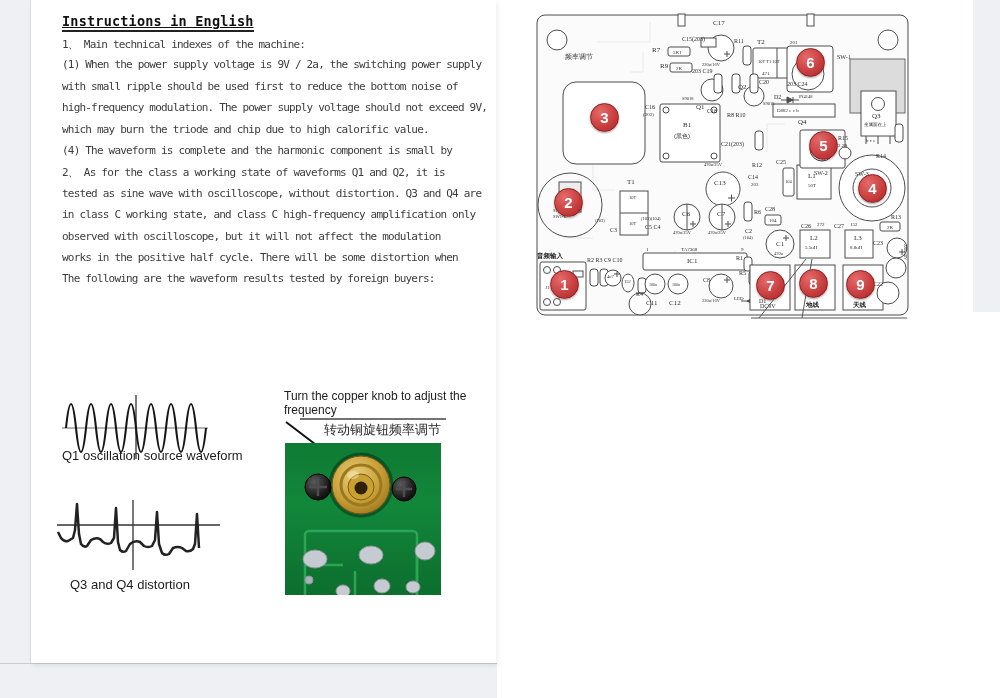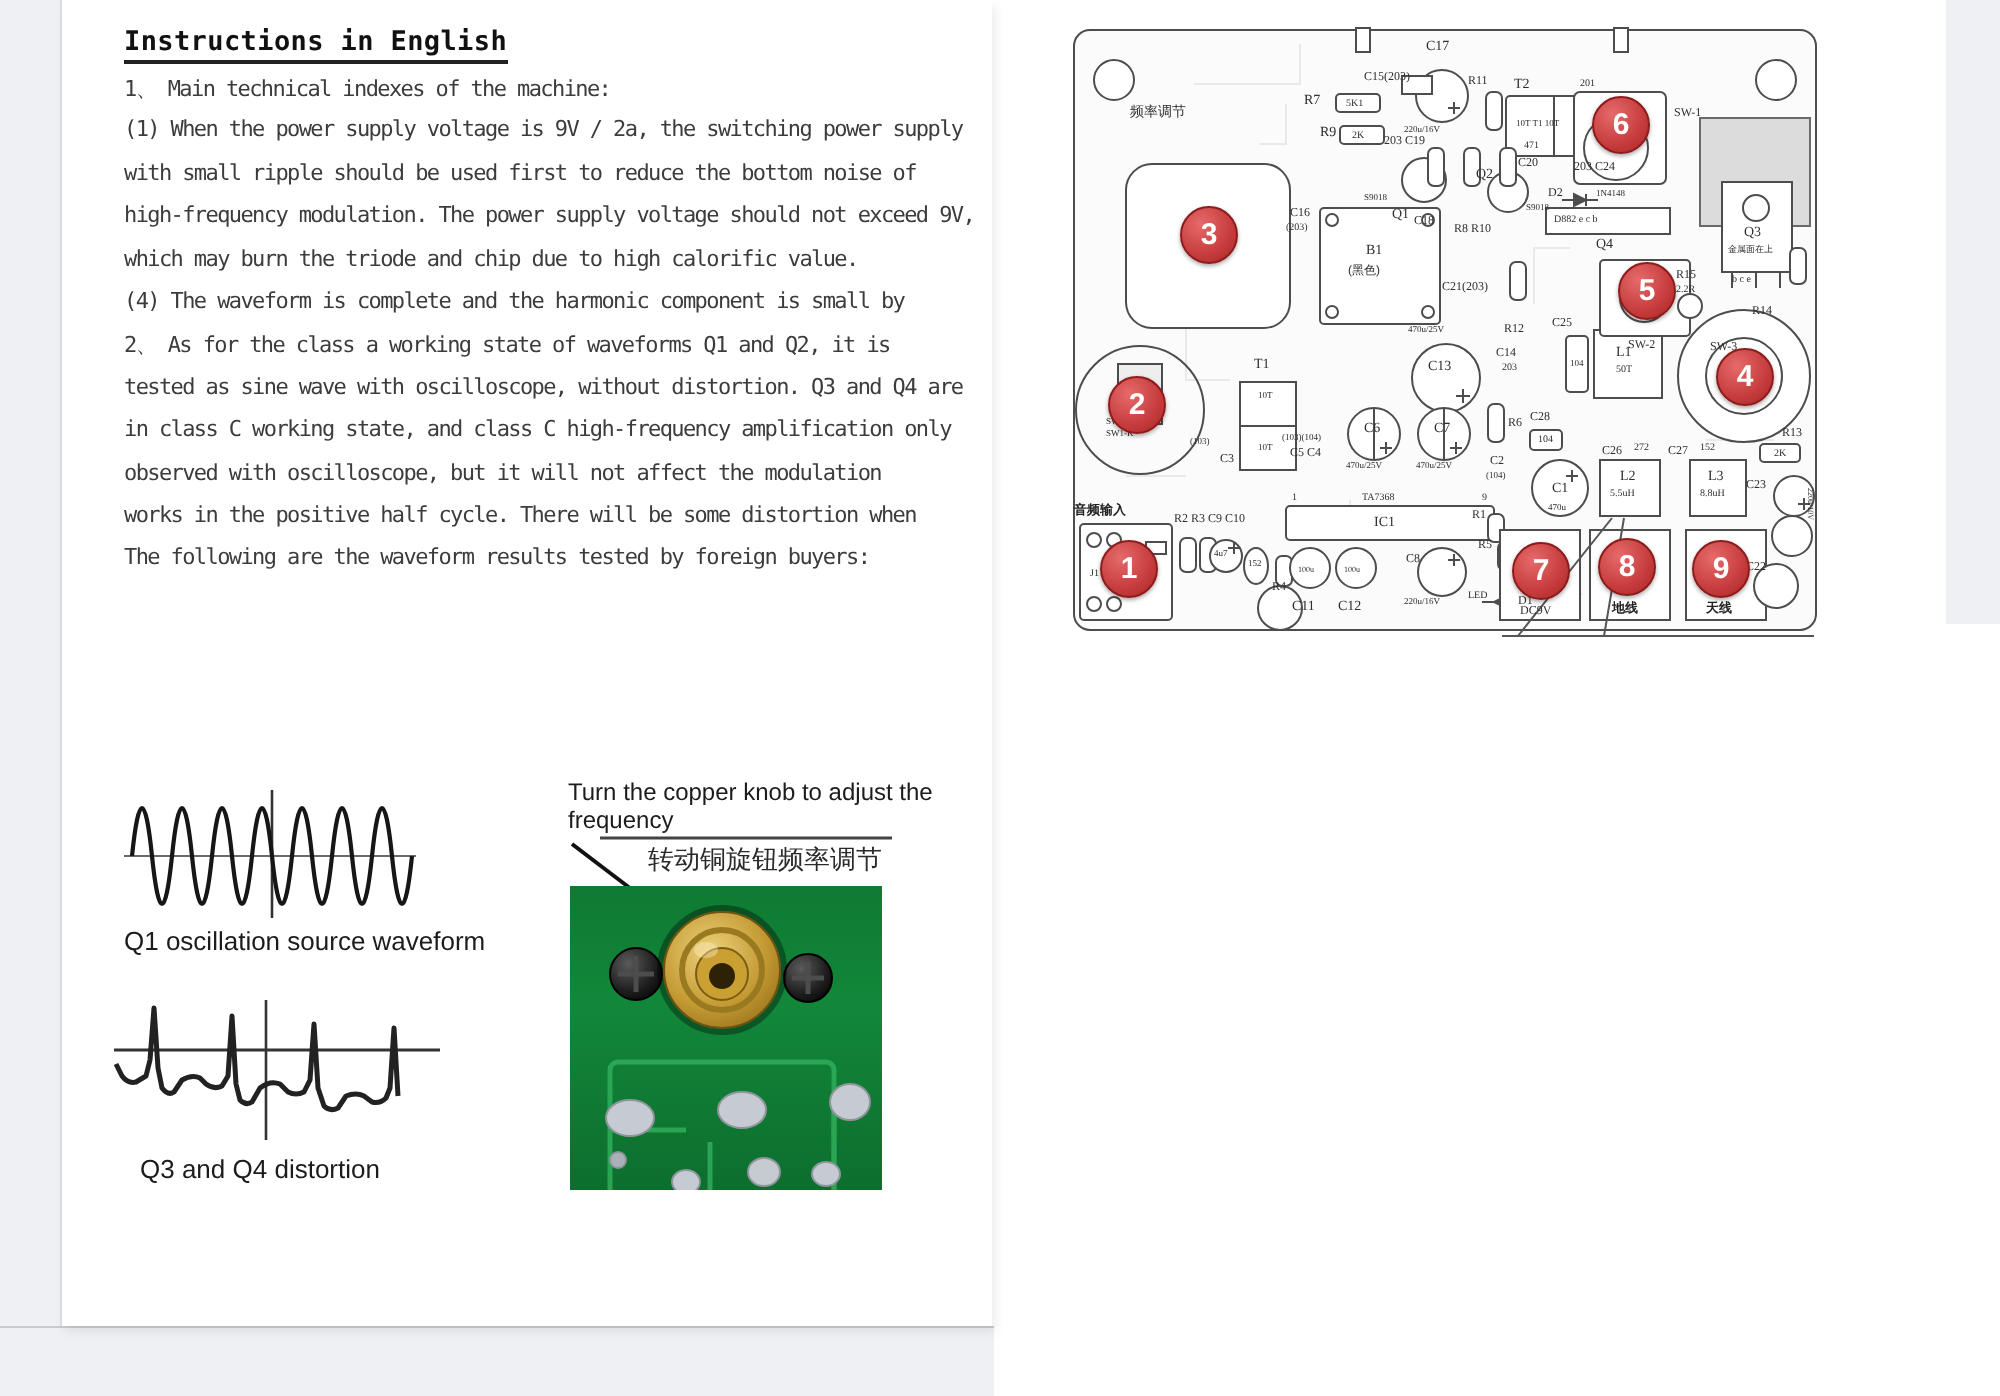--- a/index.html
+++ b/index.html
@@ -5,21 +5,21 @@
   html,body{margin:0;padding:0;}
   body{width:1000px;height:698px;position:relative;background:#fff;overflow:hidden;
        font-family:"Liberation Sans",sans-serif;}
   .bg{position:absolute;background:#eef0f3;}
   #bgL{left:0;top:0;width:30px;height:663px;}
   #bgB{left:0;top:663px;width:497px;height:35px;border-top:1px solid #c9cbd0;}
   #bgR{left:973px;top:0;width:27px;height:312px;}
   #card{position:absolute;left:30px;top:0;width:465px;height:663px;background:#fff;
         border-left:1px solid #d9dbdf;box-shadow:2px 3px 5px rgba(0,0,0,.07);}
   .doc-title{position:absolute;left:62px;top:13px;font:bold 13.5px "DejaVu Sans Mono",monospace;
-        color:#111;border-bottom:2px solid #222;padding-bottom:1px;letter-spacing:.2px;}
+        color:#111;border-bottom:2px solid #222;padding-bottom:1px;letter-spacing:.2px;text-decoration:underline;}
   .doc-lines{position:absolute;left:62px;top:37px;width:434px;
         font:11px "DejaVu Sans Mono",monospace;letter-spacing:-0.8px;color:#3c3c3c;}
   .doc-lines div{height:21.4px;white-space:nowrap;}
   .cap{position:absolute;font:13px "Liberation Sans",sans-serif;color:#1c1c1c;white-space:nowrap;}
   .note{position:absolute;font:12px "Liberation Sans",sans-serif;color:#1c1c1c;white-space:nowrap;}
   .note-cn{position:absolute;font:13px "Liberation Sans",sans-serif;color:#2a2a2a;white-space:nowrap;}
   .fig{position:absolute;}
   
   .pcb{position:absolute;left:535px;top:12px;width:376px;height:332px;}
   .pcb svg{position:absolute;left:0;top:0;}
@@ -55,21 +55,21 @@
   <div>observed with oscilloscope, but it will not affect the modulation</div>
   <div>works in the positive half cycle. There will be some distortion when</div>
   <div>The following are the waveform results tested by foreign buyers:</div>
 </div>
 
 <svg class="fig" style="left:60px;top:393px" width="152" height="68" viewBox="0 0 152 68">
   <line x1="2" y1="35" x2="148" y2="35" stroke="#6a6a6a" stroke-width="1"></line>
   <line x1="76" y1="2" x2="76" y2="66" stroke="#333" stroke-width="1.3"></line>
   <path d="M6,35 q5,-48 10,0 q5,48 10,0 q5,-48 10,0 q5,48 10,0 q5,-48 10,0 q5,48 10,0 q5,-48 10,0 q5,48 10,0 q5,-48 10,0 q5,48 10,0 q5,-48 10,0 q5,48 10,0 q5,-48 10,0 q5,48 10,0" fill="none" stroke="#161616" stroke-width="2.1"></path>
 </svg>
-<div class="cap" style="left:62px;top:463px">Q1 oscillation source waveform</div>
+<div class="cap" style="left:62px;top:448px">Q1 oscillation source waveform</div>
 
 <svg class="fig" style="left:55px;top:498px" width="168" height="74" viewBox="0 0 168 74">
   <line x1="2" y1="27" x2="165" y2="27" stroke="#333" stroke-width="1.4"></line>
   <line x1="78" y1="2" x2="78" y2="72" stroke="#333" stroke-width="1.3"></line>
   <path d="M3,34 l3,6 q3,4 7,3 l5,-3 l2,-8 l2,-26 l2,30 l2,10 q3,4 6,2 l4,-6 q5,-3 9,-1 l3,3 q4,3 8,1 l3,-5 l2,-30 l2,34 l2,8 q3,3 6,1 l4,-7 q5,-4 10,-2 l4,4 q4,2 8,0 l3,-6 l2,-28 l2,32 l3,9 q3,3 7,1 l4,-6 q5,-2 9,0 l4,3 q4,1 7,-2 l2,-5 l2,-30 l2,34" fill="none" stroke="#222" stroke-width="2.5" stroke-linejoin="round"></path>
 </svg>
 <div class="cap" style="left:70px;top:577px">Q3 and Q4 distortion</div>
 
 <div class="note" style="left:284px;top:389px">Turn the copper knob to adjust the</div>
 <div class="note" style="left:284px;top:403px">frequency</div>

